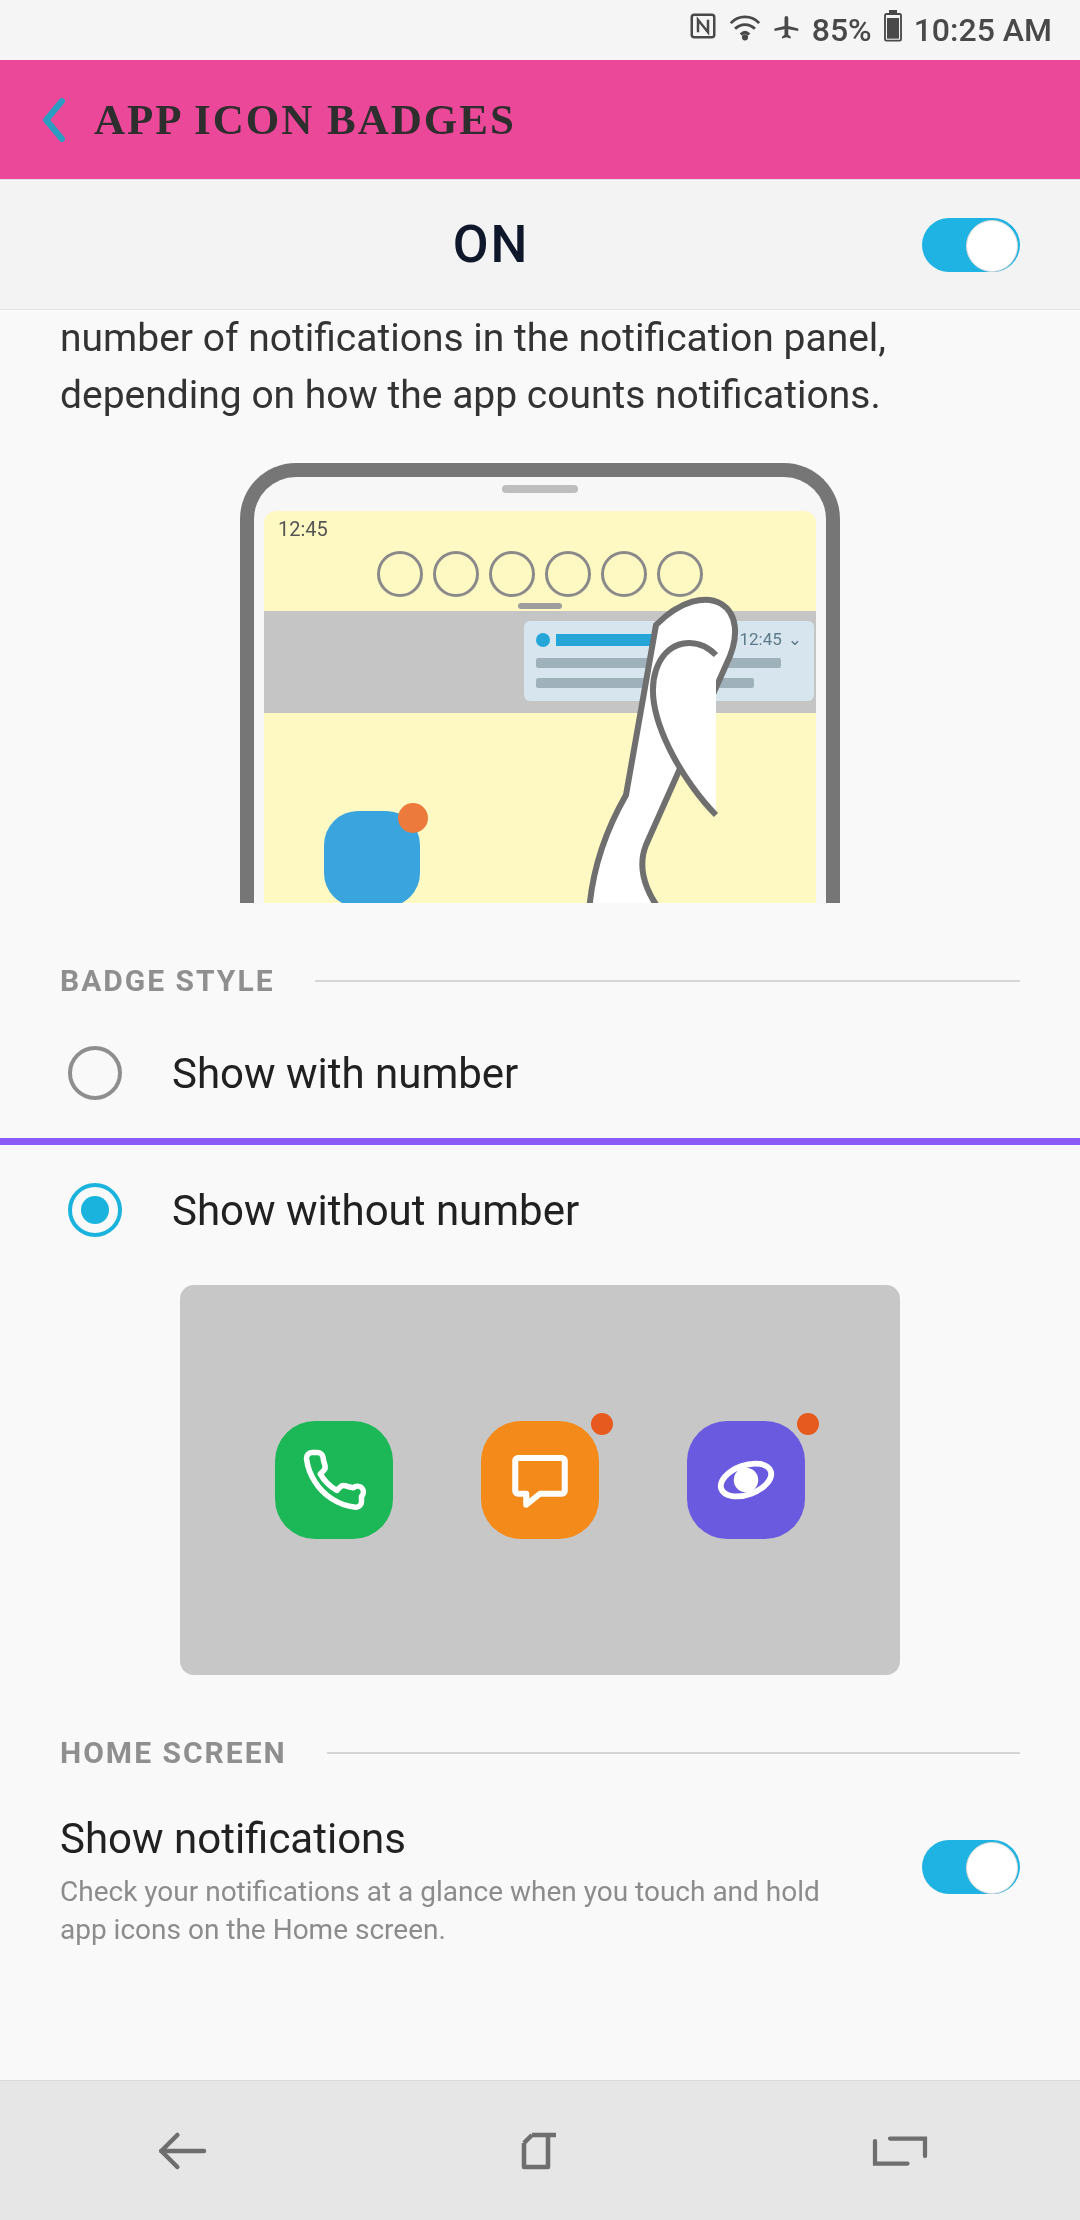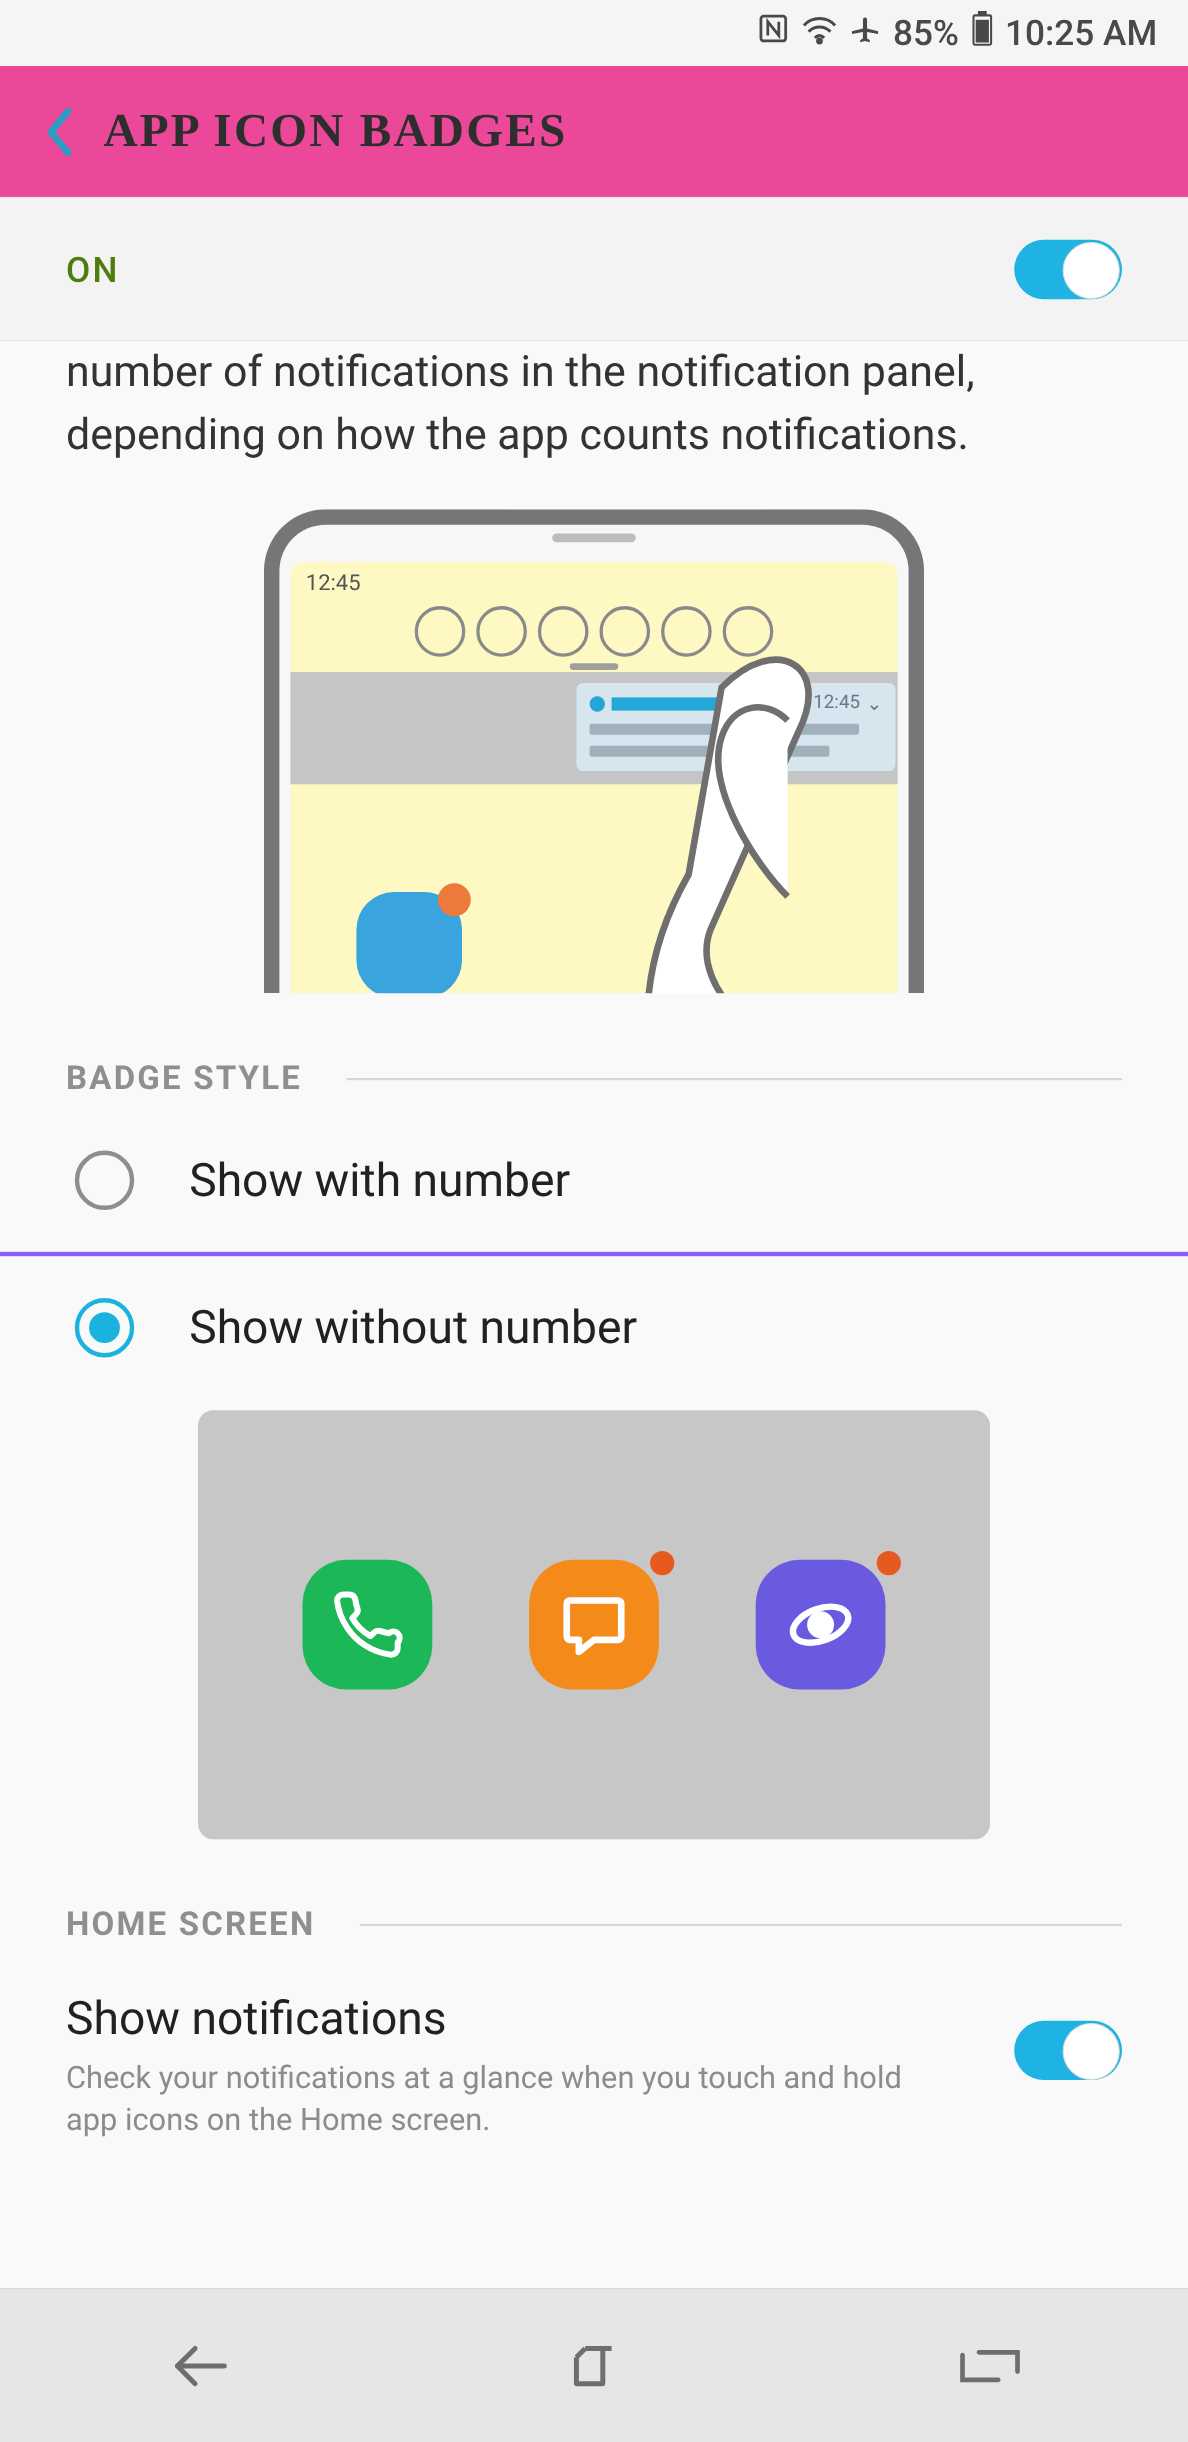--- a/index.html
+++ b/index.html
@@ -10,21 +10,21 @@
   .status-bar { height: 60px; display: flex; align-items: center; justify-content: flex-end; padding: 0 28px; gap: 10px; font-size: 32px; color: #494949; font-weight: 500; }
   .status-bar .spacer { flex: 1; }
 
   
   .header { height: 120px; display: flex; align-items: center; padding: 0 18px; border-bottom: 1px solid #e2e2e2; background: #ec4899; font-family: Liberation Serif, serif; }
   .back-btn { width: 72px; height: 72px; display:flex; align-items:center; justify-content:center; }
   .header-title { font-size: 43px; font-weight: 700; letter-spacing: 2px; color: #2e2e2e; margin-left: 4px; text-transform: uppercase; }
 
   
   .master-row { height: 130px; display:flex; align-items:center; padding: 0 60px; border-bottom: 1px solid #e5e5e5; background:#f3f3f3; }
-  .master-label { font-size: 32px; font-weight: 500; color:#4d7c0f; letter-spacing: 2px; flex:1; }
+  .master-label { font-size: 52px; font-weight: 500; color:#0f172a; letter-spacing: 2px; flex:1;text-align:center; }
   .switch { width: 98px; height: 54px; border-radius: 30px; position: relative; }
   .switch.on { background:#1eb3e2; }
   .switch.on::after { content:""; position:absolute; right:2px; top:2px; width:50px; height:50px; border-radius:50%; background:#fff; border:1px solid #d9d9d9; }
 
   .content { flex: 1; overflow: hidden; background:#f9f9f9; padding-top: 0; }
 
   .desc { font-size: 39px; color:#333; line-height: 1.45; padding: 0 60px 40px 60px; }
 
   
   .illus-wrap { display:flex; justify-content:center; }
@@ -168,21 +168,21 @@
 
     <div class="section-head">
       <span class="label">BADGE STYLE</span>
       <span class="rule"></span>
     </div>
 
     <div class="radio-row">
       <div class="radio"></div>
       <div class="radio-label">Show with number</div>
     </div>
-    <div class="radio-row" style="border-top:4px solid #8b5cf6;">
+    <div class="radio-row" style="border-top:7px solid #8b5cf6;">
       <div class="radio sel"></div>
       <div class="radio-label">Show without number</div>
     </div>
 
     <div class="preview">
       <div class="tile green">
         <svg width="66" height="66" viewBox="0 0 24 24" fill="none" stroke="#fff" stroke-width="2" stroke-linecap="round" stroke-linejoin="round">
             <path d="M22 17.9v2a2 2 0 01-2.2 2 19.8 19.8 0 01-8.6-3.1 19.5 19.5 0 01-6-6A19.8 19.8 0 012 4.2 2 2 0 014 2h2a2 2 0 012 1.7c.12.96.34 1.9.66 2.8a2 2 0 01-.45 2.1L7 9.8a16 16 0 006 6l1.2-1.2a2 2 0 012.1-.45c.9.32 1.84.54 2.8.66A2 2 0 0122 17.9z"></path>
           </svg>
       </div>

